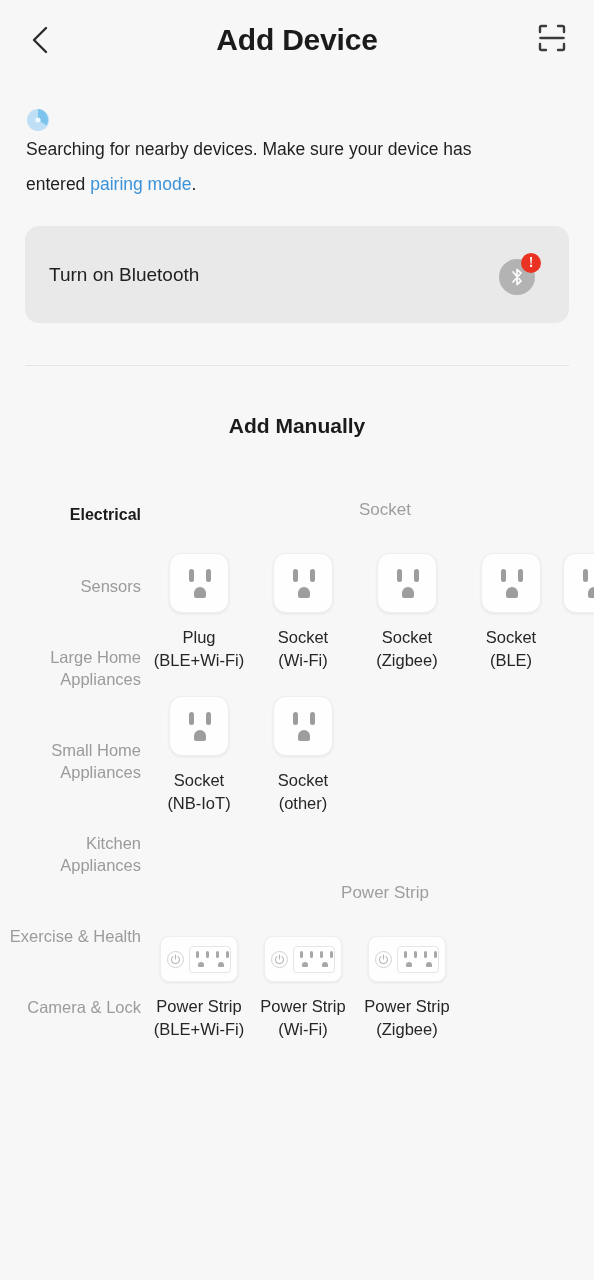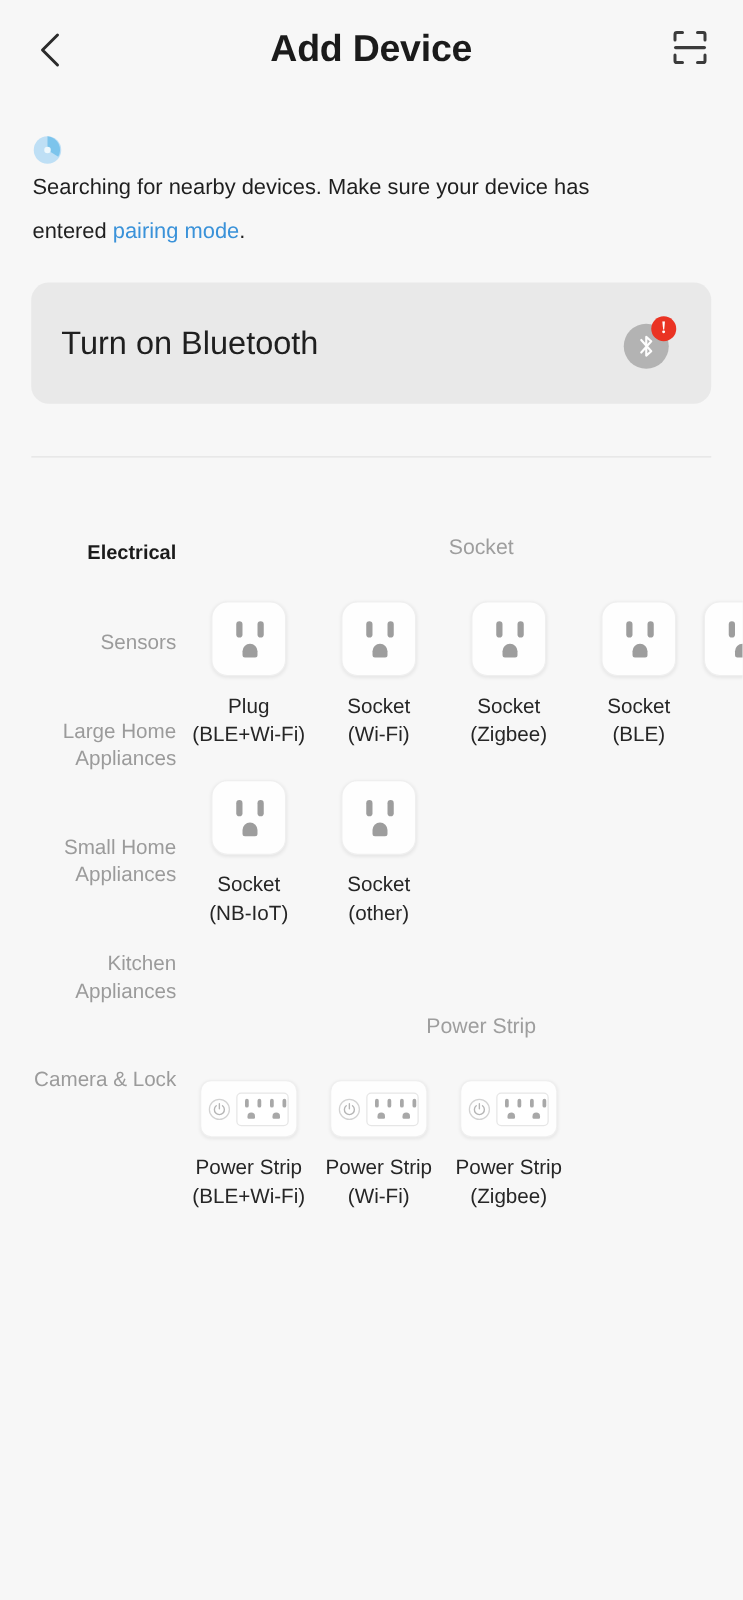--- a/index.html
+++ b/index.html
@@ -53,21 +53,21 @@
   
   .bt-card {
     margin: 24px 25px 0 25px;
     height: 97px;
     background: #e9e9e9;
     border-radius: 14px;
     display: flex; align-items: center; justify-content: space-between;
     padding: 0 28px 0 24px;
     cursor: pointer;
   }
-  .bt-label { font-size: 26px; color: #1f1f1f; }
+  .bt-label { font-size: 19px; color: #1f1f1f; }
   .bt-icon-wrap { position: relative; width: 44px; height: 44px; }
   .bt-circle {
     width: 36px; height: 36px; border-radius: 50%;
     background: #b3b3b3;
     display: flex; align-items: center; justify-content: center;
     position: absolute; left: 2px; top: 6px;
   }
   .bt-badge {
     position: absolute; right: 0; top: 0;
     width: 20px; height: 20px; border-radius: 50%;
@@ -232,29 +232,31 @@
         <svg width="20" height="22" viewBox="0 0 20 22">
           <path d="M6 6 L14 15 L10 18.5 L10 3.5 L14 7 L6 16" fill="none" stroke="#fdfdfd" stroke-width="1.7" stroke-linecap="round" stroke-linejoin="round"></path>
         </svg>
       </span>
       <span class="bt-badge">!</span>
     </span>
   </div>
 
   <div class="divider"></div>
 
+  <div class="add-manually">Add Manually</div>
 
   <div class="body">
 
     <div class="sidebar">
       <div class="side-item active">Electrical</div>
       <div class="side-item">Sensors</div>
       <div class="side-item">Large Home Appliances</div>
       <div class="side-item">Small Home Appliances</div>
       <div class="side-item">Kitchen Appliances</div>
+      <div class="side-item">Exercise &amp; Health</div>
       <div class="side-item">Camera &amp; Lock</div>
     </div>
 
     <div class="content">
 
       <div class="section-title">Socket</div>
       <div class="grid" id="socket-grid">
           <div class="tile">
             <div class="socket-ico">
               <span class="slot l"></span>

